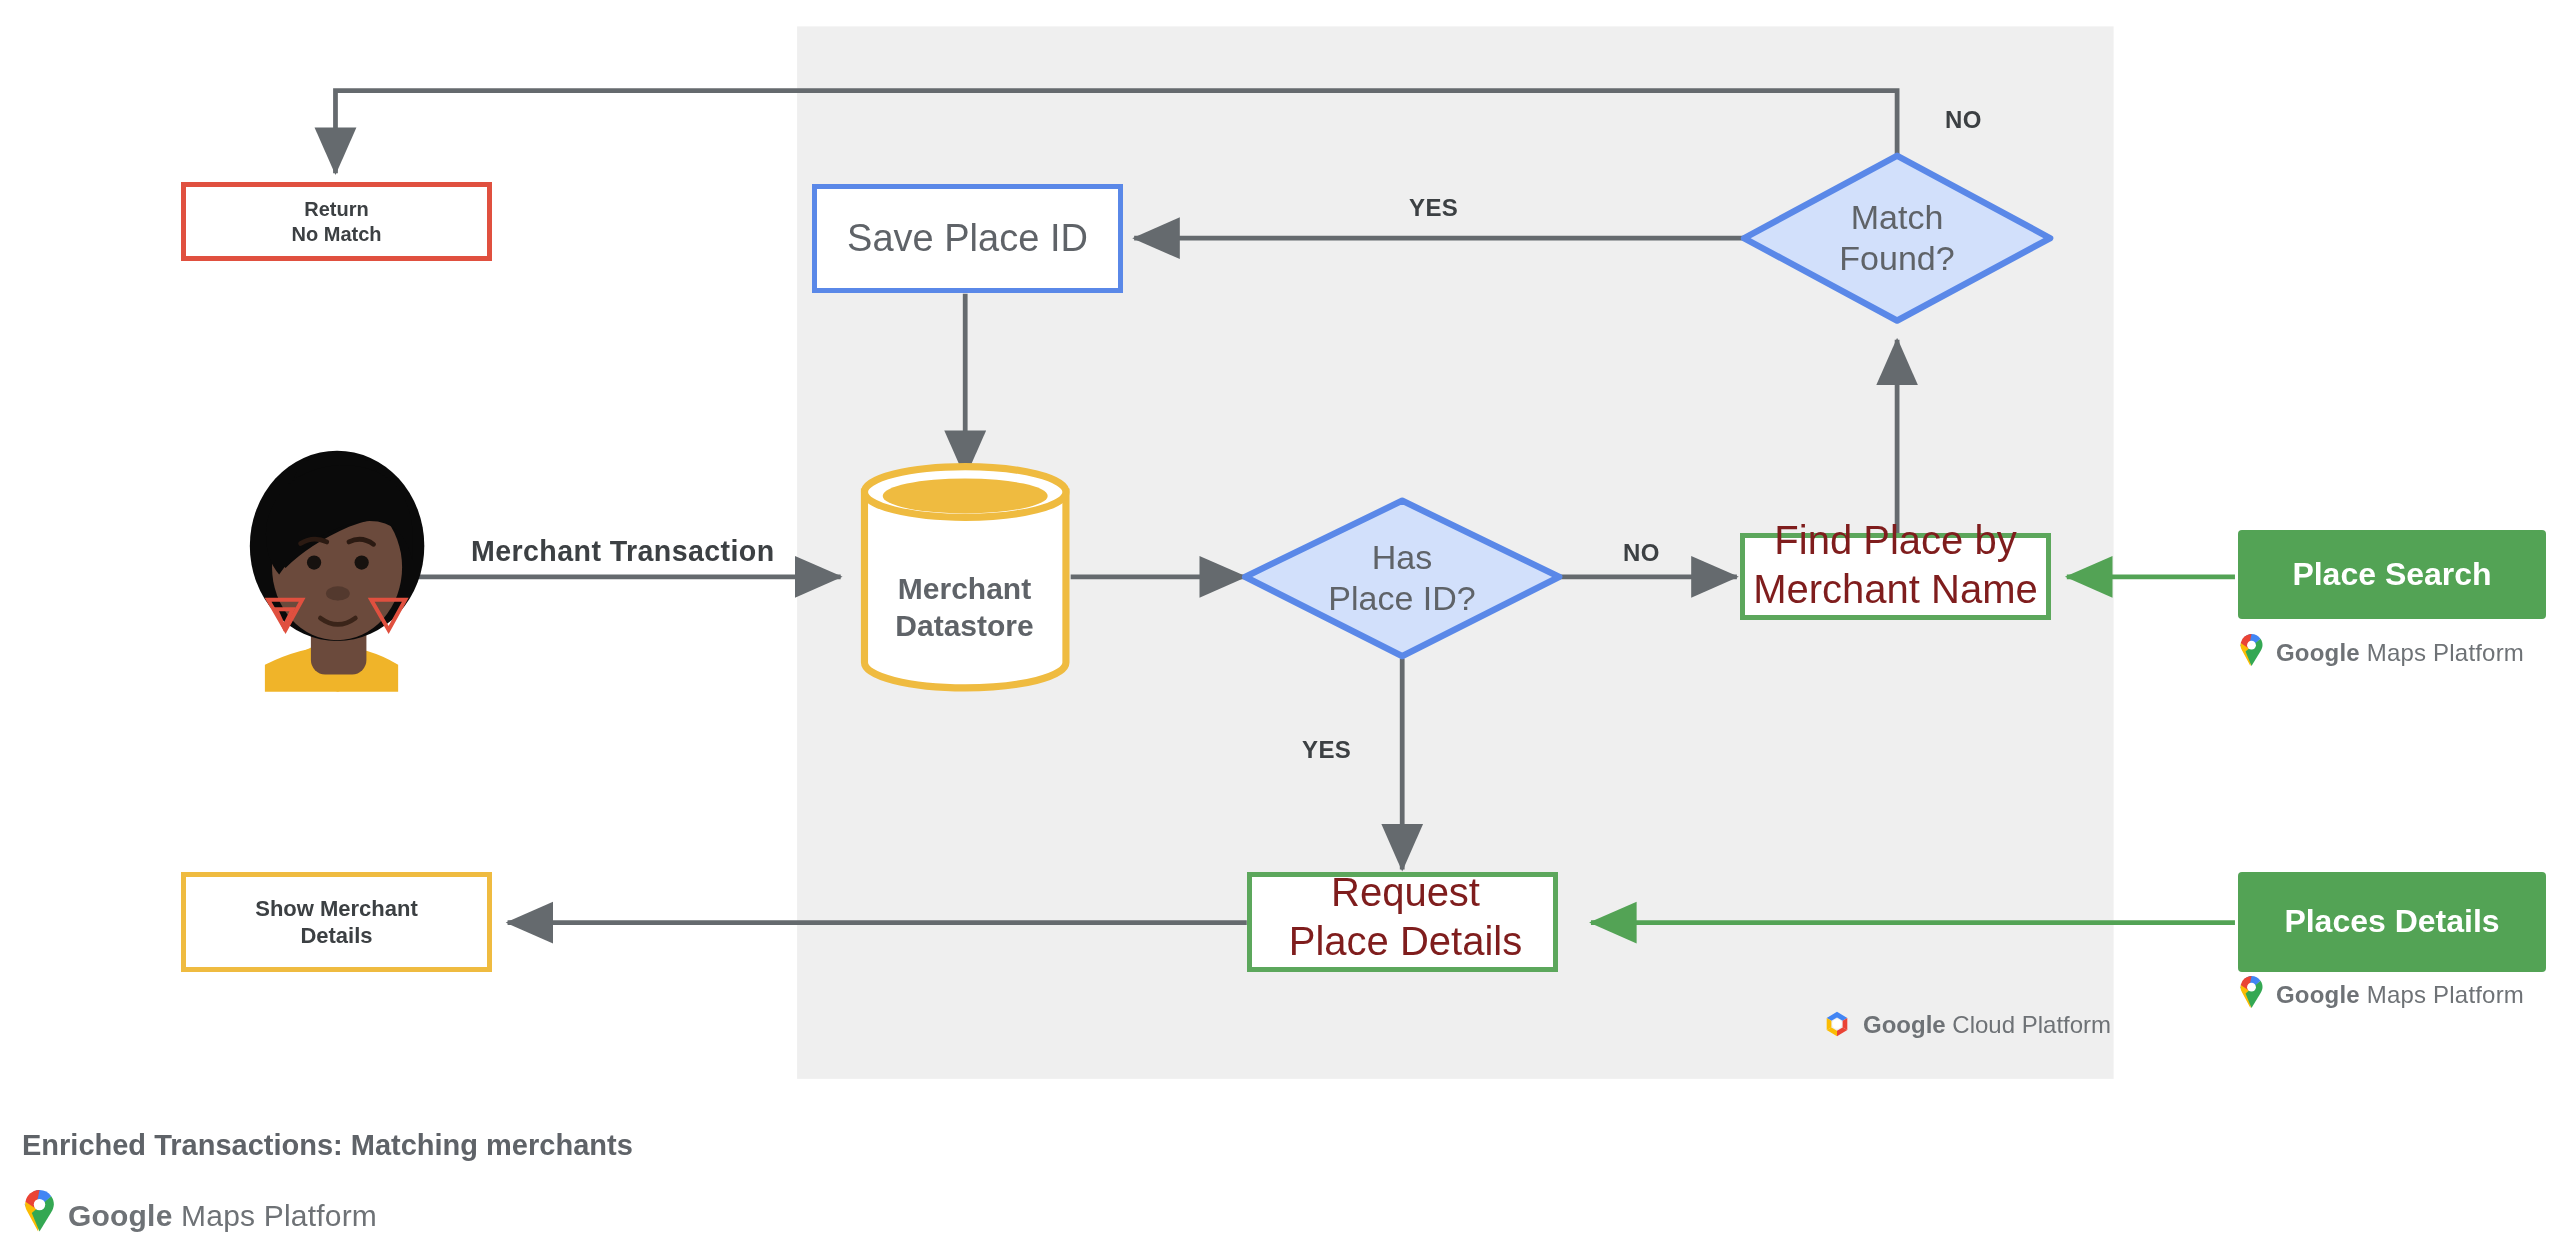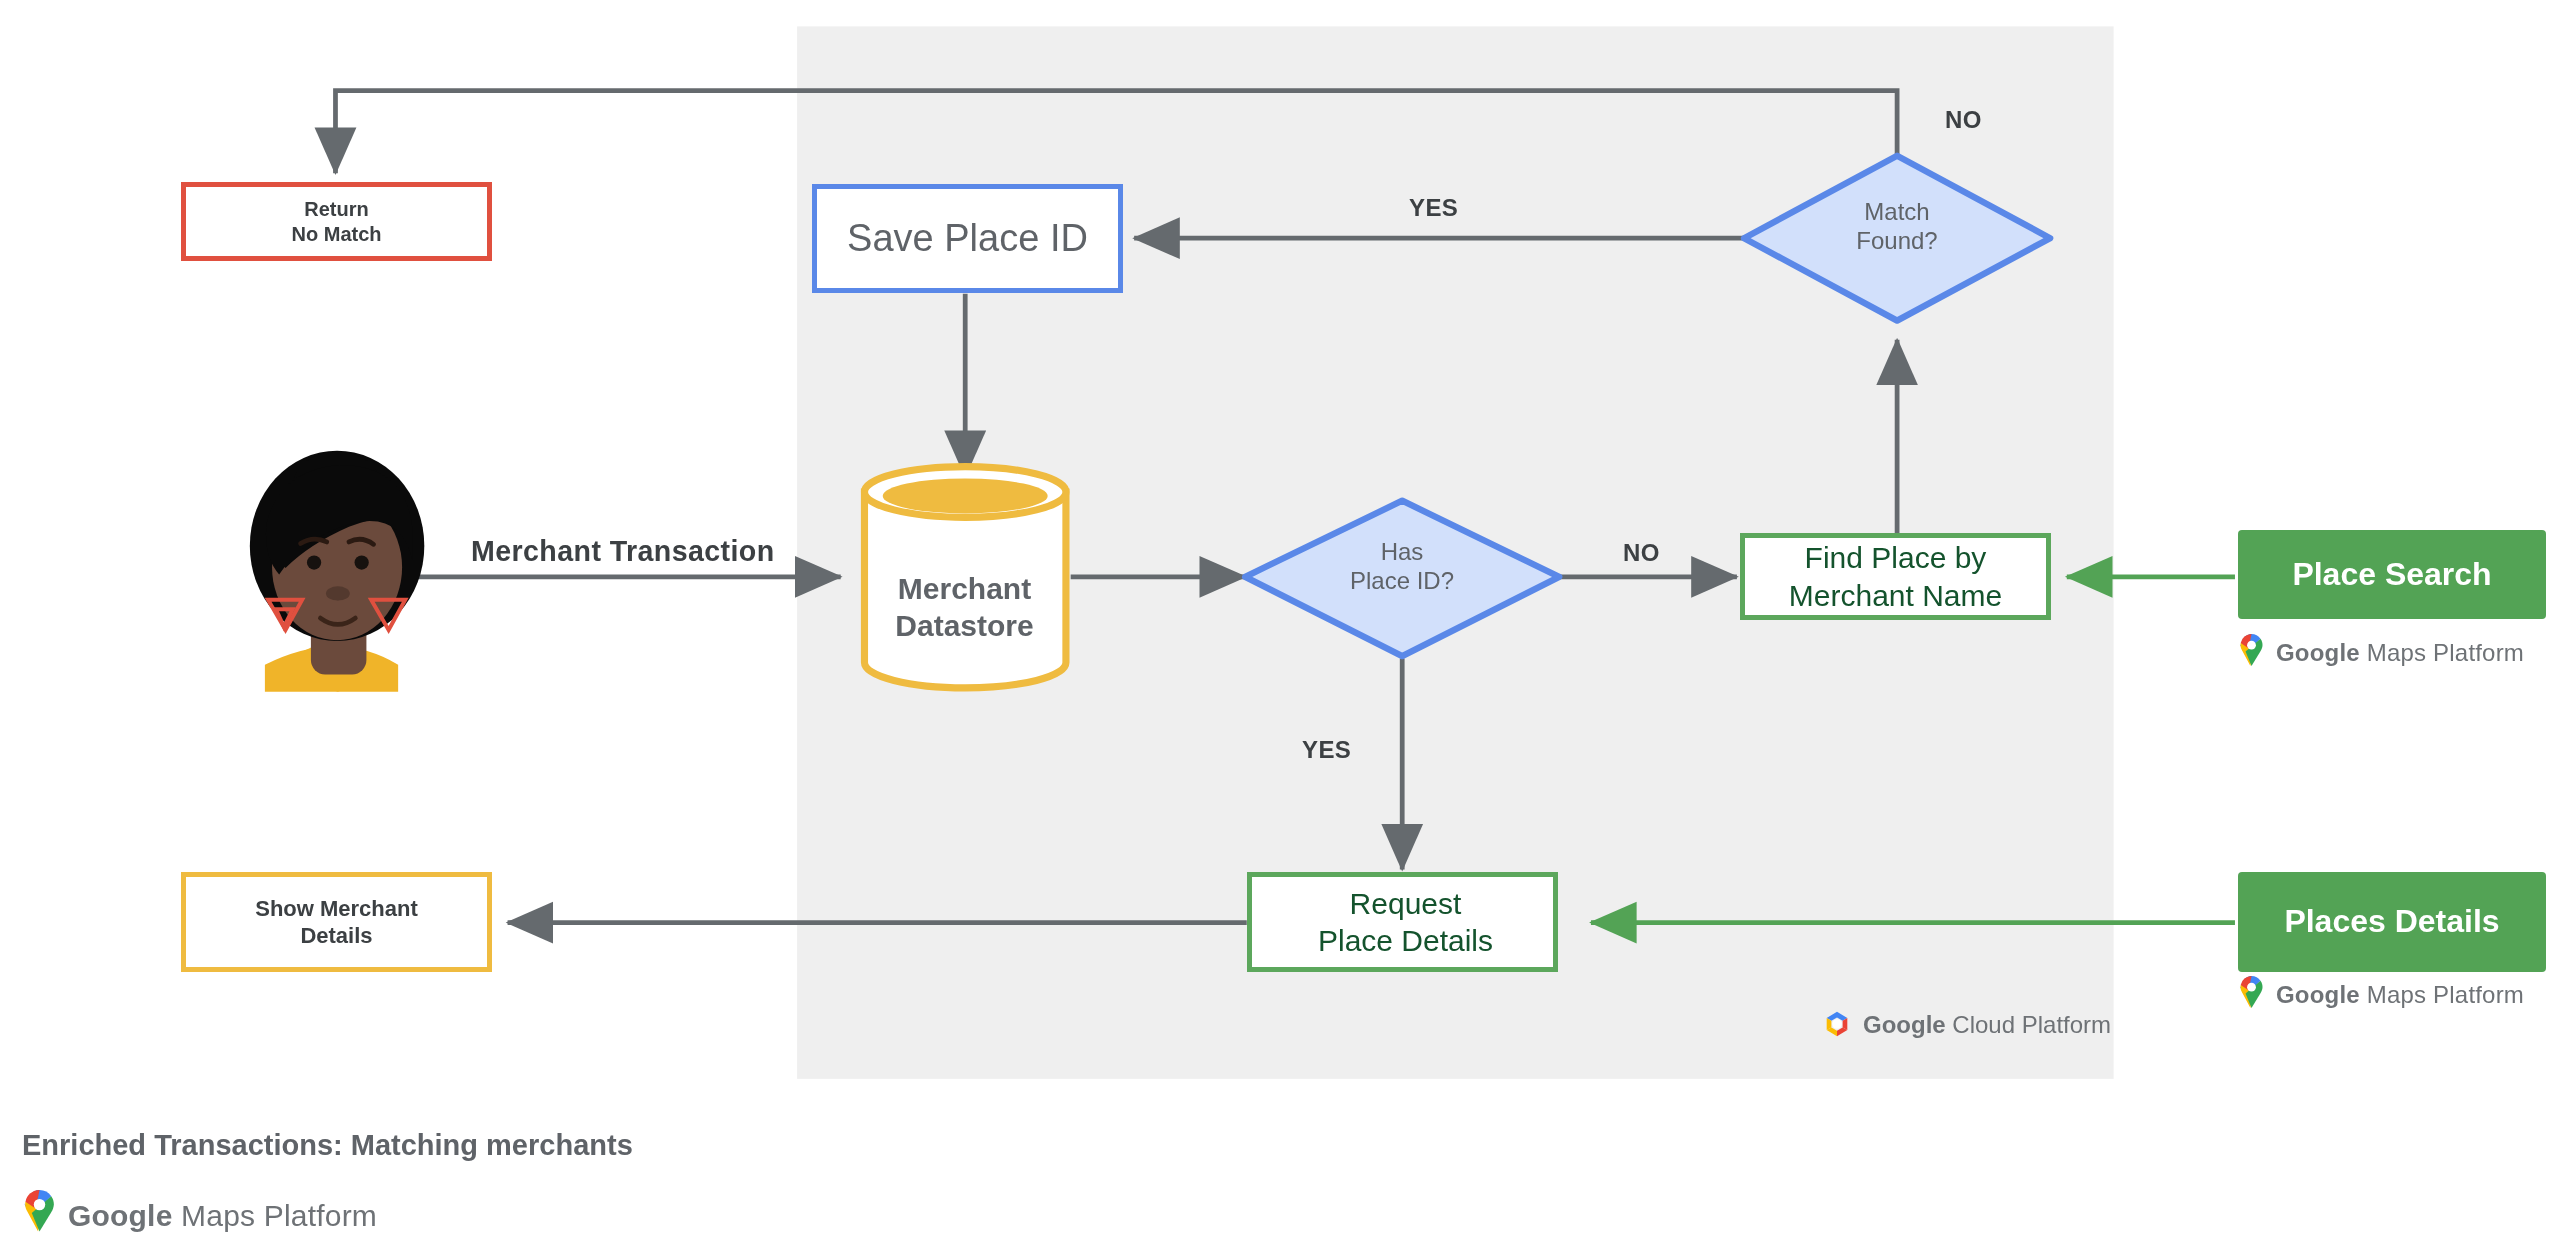--- a/index.html
+++ b/index.html
@@ -5,24 +5,24 @@
   html,body{margin:0;padding:0;background:#ffffff;}
   body{width:2576px;height:1252px;position:relative;overflow:hidden;
        font-family:"Liberation Sans","DejaVu Sans",sans-serif;}
   #stage{position:absolute;left:0;top:0;width:2576px;height:1252px;}
   svg.layer{position:absolute;left:0;top:0;width:2576px;height:1252px;}
   .node{position:absolute;box-sizing:border-box;display:flex;align-items:center;
         justify-content:center;text-align:center;line-height:1.24;}
   .boxlabel{white-space:pre-line;}
   .n-red{border:5.6px solid #E0503F;background:#ffffff;color:#3C4043;font-weight:bold;font-size:20px;}
   .n-blue{border:5.6px solid #5A88E8;background:#ffffff;color:#5F6368;font-size:38px;}
-  .n-green{border:5.6px solid #5CA75C;background:#ffffff;color:#14532d;font-size:30px;}
+  .n-green{border:5.6px solid #5CA75C;background:#ffffff;color:#7f1d1d;font-size:40px;align-items:flex-end;}
   .n-amber{border:5.6px solid #EFBB40;background:#ffffff;color:#3C4043;font-weight:bold;font-size:22px;}
   .n-greenfill{background:#53A355;color:#ffffff;font-weight:bold;font-size:32px;border-radius:4px;}
-  .diamond-label{position:absolute;color:#5F6368;font-size:24px;text-align:center;
+  .diamond-label{position:absolute;color:#5F6368;font-size:34px;text-align:center;
                  white-space:pre-line;line-height:1.22;width:100%;}
   .edgelabel{position:absolute;color:#3C4043;font-size:24px;font-weight:bold;
              letter-spacing:0.4px;white-space:nowrap;}
   .edgelabel.big{font-size:28.6px;}
   .cyl-text{position:absolute;width:100%;text-align:center;color:#5F6368;
             font-size:30px;font-weight:bold;white-space:pre-line;line-height:1.22;}
   .logo-row{position:absolute;display:flex;align-items:flex-end;gap:11px;}
   .logo-text{color:#6E7276;font-size:24px;letter-spacing:0.2px;white-space:nowrap;}
   .logo-text b{font-weight:bold;color:#6E7276;}
   .caption{position:absolute;color:#5F6368;font-size:29px;font-weight:bold;white-space:nowrap;}

